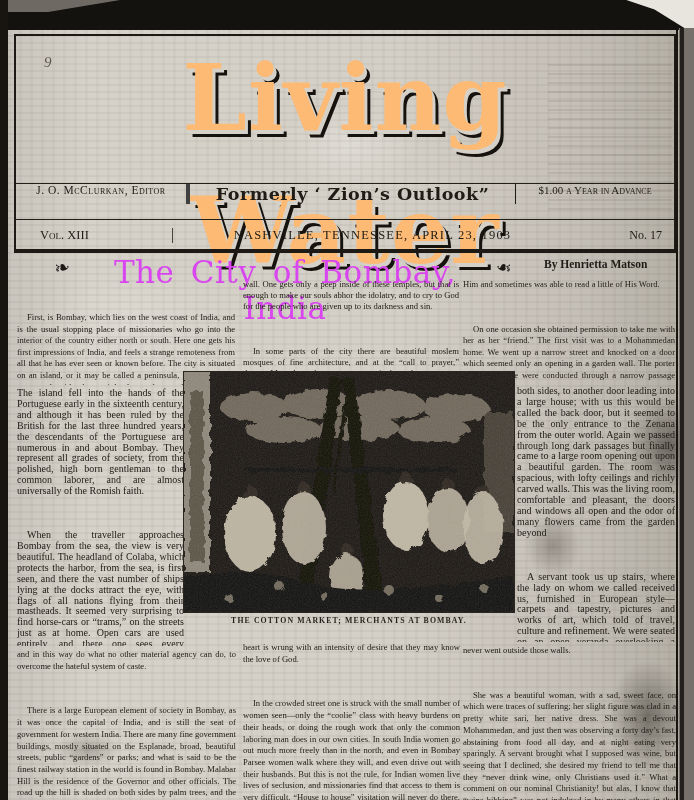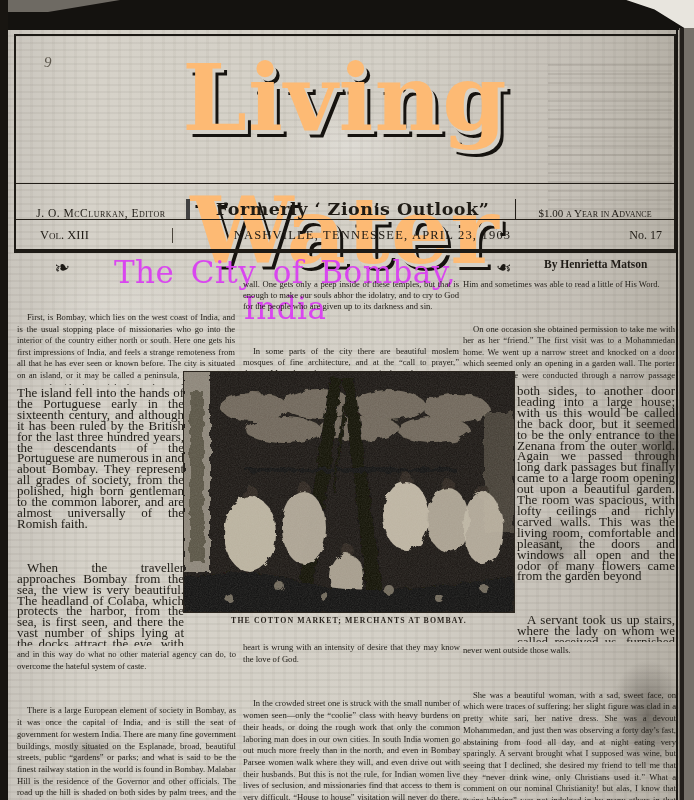--- a/index.html
+++ b/index.html
@@ -43,21 +43,21 @@
   .mast-box{position:absolute;left:14px;top:34px;width:662px;height:219px;border:2px solid #1d1a15;box-sizing:border-box;}
   .mast-title{
     position:absolute;left:0;top:-4px;width:100%;text-align:center;
     font-family:"DejaVu Serif", serif;font-weight:bold;font-size:92px;line-height:1.45;
     color:#fdba74;letter-spacing:1px;word-spacing:26px;
     text-shadow:3px 4px 0 #d5d1c8, 6px 7px 0 #16130f;
   }
   .stray-mark{position:absolute;left:28px;top:18px;font-size:15px;color:#5c564c;font-style:italic;}
   .mast-row1{
     position:absolute;left:0;top:147px;width:100%;height:37px;box-sizing:border-box;
-    border-top:1px solid #221e18;border-bottom:1px solid #221e18;display:flex;align-items:flex-end;
+    border-top:1px solid #221e18;border-bottom:1px solid #221e18;display:flex;align-items:flex-start;
   }
   .mast-cell{display:flex;align-items:center;justify-content:center;box-sizing:border-box;color:#1f1b15;}
   .cell-editor{width:170px;font-variant:small-caps;font-size:11.5px;letter-spacing:.5px;}
   .cell-formerly{flex:1;border-left:4px solid #404040;border-right:1px solid #221e18;
      font-weight:bold;font-size:17.5px;letter-spacing:.5px;font-family:"DejaVu Serif",serif;}
   .cell-price{width:158px;font-variant:small-caps;font-size:11px;}
   .mast-row2{position:absolute;left:0;top:184px;width:100%;height:31px;display:flex;align-items:center;color:#1f1b15;}
   .vol{width:120px;padding-left:24px;font-variant:small-caps;font-size:12.5px;}
   .row2-tick{width:1px;height:15px;background:#4a443b;margin-left:12px;}
   .dateline{flex:1;text-align:center;font-size:12.5px;letter-spacing:1.2px;}
@@ -69,21 +69,21 @@
     font-family:"DejaVu Serif",serif;font-size:31px;color:#d946ef;letter-spacing:.5px;word-spacing:6px;}
   .fleuron{position:absolute;top:256px;font-size:19px;color:#1c1915;font-family:"DejaVu Sans",sans-serif;}
   .fleuron.left{left:54px;transform:rotate(-12deg);}
   .fleuron.right{left:496px;transform:scaleX(-1) rotate(-12deg);}
   .byline{position:absolute;left:544px;top:258px;width:136px;font-weight:bold;font-size:11.5px;color:#1f1b16;}
 
   
   .seg{position:absolute;text-align:justify;color:#23201a;font-size:8.6px;line-height:11.7px;overflow:hidden;}
   .seg p{margin:0;}
   .seg p.np{text-indent:10px;margin-top:33px;}
-  .seg.narrow{font-size:13px;line-height:10.9px;}
+  .seg.narrow{font-size:10px;line-height:10.9px;}
   #col1a{left:17px;top:279px;width:218px;height:106px;line-height:11.6px;}
   #col1b{left:17px;top:388px;width:167px;height:258px;}
   #col1c{left:17px;top:649px;width:219px;height:151px;}
   #col2a{left:243px;top:279px;width:216px;height:92px;line-height:11.2px;}
   #col2b{left:243px;top:642px;width:217px;height:158px;}
   #col3a{left:463px;top:279px;width:212px;height:104px;line-height:11.6px;}
   #col3b{left:517px;top:386px;width:158px;height:256px;}
   #col3c{left:463px;top:645px;width:213px;height:155px;}
 
   

